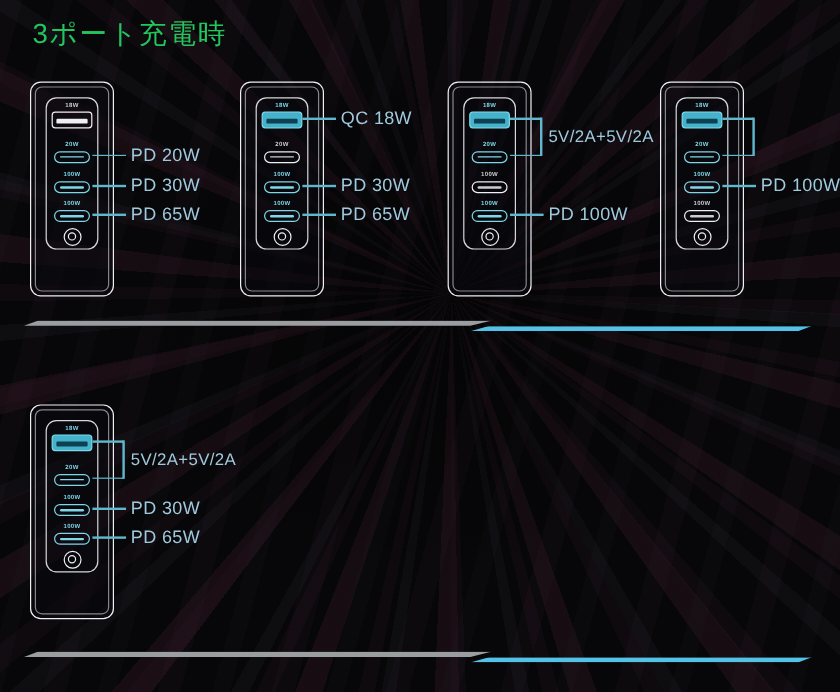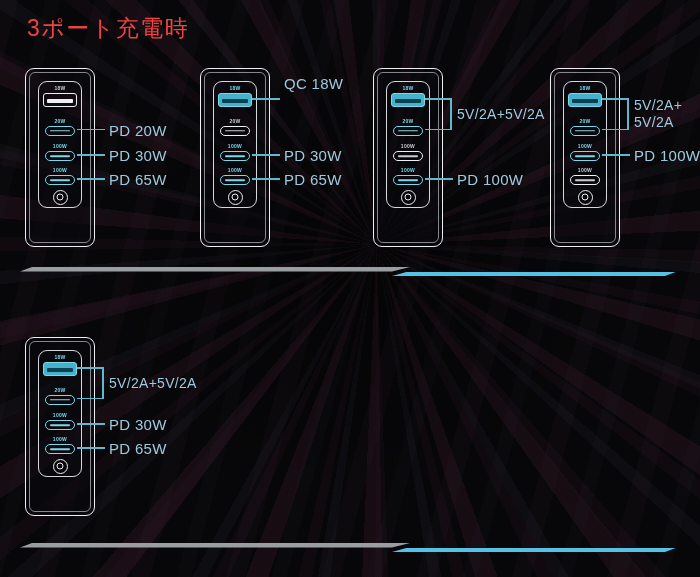--- a/index.html
+++ b/index.html
@@ -25,21 +25,21 @@
     background:repeating-linear-gradient(105deg,
       rgba(64,36,54,.10) 0 18px, rgba(0,0,0,0) 18px 44px,
       rgba(42,42,54,.09) 44px 58px, rgba(0,0,0,0) 58px 92px);
   }
   .bg-vignette{
     inset:0;
     background:radial-gradient(ellipse at 51% 46%, rgba(0,0,0,.35) 0%, rgba(0,0,0,0) 55%);
   }
 
   .section-heading{
-    position:absolute;color:#ef4444;font-size:23px;line-height:27px;
+    position:absolute;color:#22c55e;font-size:23px;line-height:27px;
     font-weight:500;letter-spacing:1.5px;white-space:nowrap;
   }
   #heading-1{left:27px;top:15px;}
   #heading-2{left:27px;top:292px;}
 
   .divider{position:absolute;}
   .divider.gray{background:var(--divider-gray);height:4.5px;
     clip-path:polygon(12px 0, 100% 0, calc(100% - 18px) 100%, 0 100%);}
   .divider.cyan{background:var(--divider-cyan);height:4.5px;
     clip-path:polygon(16px 0, 100% 0, calc(100% - 12px) 100%, 0 100%);}
@@ -147,21 +147,21 @@
       <div class="watt-label act" style="left: 14px; top: 74px; width: 40px;">100W</div>
       <div class="usb-c act" style="left: 19px; top: 106px; width: 30px; height: 10px;">
         <div class="usb-c-slot"></div>
       </div>
       <div class="watt-label act" style="left: 14px; top: 98px; width: 40px;">100W</div>
       <div class="power-circle" style="left: 26.5px; top: 120.5px;">
         <div class="power-circle-inner"></div>
       </div>
     </div>
     <div class="leader" style="left: 252px; top: 98.25px; width: 28px;"></div>
-    <div class="port-label" style="left: 284px; top: 83px;">QC 18W</div>
+    <div class="port-label" style="left: 284px; top: 99px;">QC 18W</div>
     <div class="leader" style="left: 252px; top: 154.25px; width: 28px;"></div>
     <div class="port-label" style="left: 284px; top: 155px;">PD 30W</div>
     <div class="leader" style="left: 252px; top: 178.25px; width: 28px;"></div>
     <div class="port-label" style="left: 284px; top: 179px;">PD 65W</div>
     <div class="charger-body" style="left: 373px; top: 68px; width: 70px; height: 179px;">
       <div class="charger-inner"></div>
       <div class="charger-panel"></div>
       <div class="usb-a act" style="left: 17px; top: 24px; width: 34px; height: 14px;">
         <div class="usb-a-bar"></div>
       </div>
@@ -211,24 +211,20 @@
       <div class="watt-label" style="left: 14px; top: 98px; width: 40px;">100W</div>
       <div class="power-circle" style="left: 26.5px; top: 120.5px;">
         <div class="power-circle-inner"></div>
       </div>
     </div>
     <div class="leader" style="left: 602px; top: 154.25px; width: 28px;"></div>
     <div class="port-label" style="left: 634px; top: 155px;">PD 100W</div>
     <div class="leader" style="left: 602px; top: 98.25px; width: 26px;"></div>
     <div class="leader" style="left: 602px; top: 128.75px; width: 26px;"></div>
     <div class="leader vert" style="left: 627.25px; top: 98.25px; width: 1.5px; height: 32px;"></div>
-    <div class="port-label bracket-label" style="left: 634px; top: 114.25px;">
-      <div>5V/2A+</div>
-      <div>5V/2A</div>
-    </div>
     <div class="charger-body" style="left: 25px; top: 337px; width: 70px; height: 179px;">
       <div class="charger-inner"></div>
       <div class="charger-panel"></div>
       <div class="usb-a act" style="left: 17px; top: 24px; width: 34px; height: 14px;">
         <div class="usb-a-bar"></div>
       </div>
       <div class="watt-label act" style="left: 14px; top: 16px; width: 40px;">18W</div>
       <div class="usb-c act" style="left: 19px; top: 56.5px; width: 30px; height: 10px;">
         <div class="usb-c-slot"></div>
       </div>

